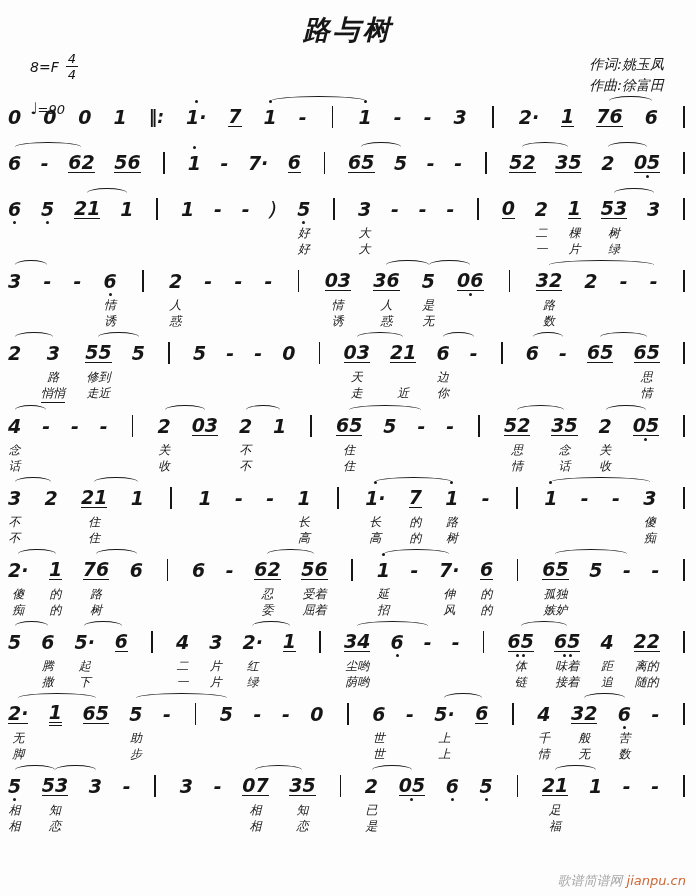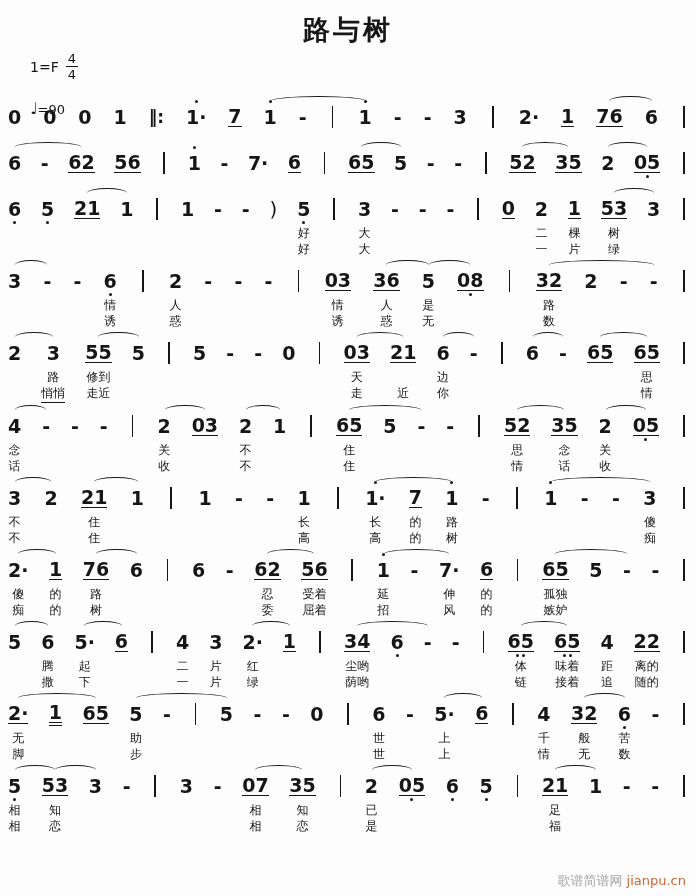--- a/index.html
+++ b/index.html
@@ -1,21 +1,21 @@
 <!DOCTYPE html>
 <html><head>
 <meta charset="utf-8">
 <style>
   html,body{margin:0;padding:0;}
   body{
     width:696px;height:896px;background:#fdfdfd;color:#161616;
     font-family:"DejaVu Sans","Liberation Sans",sans-serif;
     position:relative;overflow:hidden;
   }
-  .page{position:relative;width:696px;height:896px;}
+  .page{position:relative;width:696px;height:896px;font-style:italic;}
   .title{
     text-align:center;padding-top:14px;font-size:27px;font-weight:600;
     letter-spacing:3px;line-height:32px;
   }
   .keyblock{position:absolute;left:30px;top:52px;font-size:14px;line-height:16px;}
   .keyrow{display:flex;align-items:center;gap:7px;}
   .frac{display:inline-flex;flex-direction:column;align-items:center;font-size:13px;line-height:13px;}
   .frac .num{border-bottom:1.2px solid #161616;padding:0 2px 1px;}
   .frac .den{padding-top:1px;}
   .temporow{margin-top:20px;font-size:13px;}
@@ -43,31 +43,35 @@
 </style>
 </head>
 <body>
 
 <div class="page">
 
   <div class="title">路与树</div>
 
   <div class="keyblock">
     <div class="keyrow">
-      <span>1=F</span>
+      <span>8=F</span>
       <span class="frac">
         <span class="num">4</span>
         <span class="den">4</span>
       </span>
     </div>
     <div class="temporow">
       <span class="nq">♩</span><span>=90</span>
     </div>
   </div>
 
+  <div class="credits">
+    <div>作词:姚玉凤</div>
+    <div>作曲:徐富田</div>
+  </div>
 
   <div class="score" id="score">
       <div class="line">
         <div class="row">
           <div class="col">
             <div class="slot-hi"></div>
             <div class="note">
               <span class="t">0</span>
             </div>
             <div class="slot-lo"></div>
@@ -694,21 +698,21 @@
             <div class="note">
               <span class="t">5</span>
             </div>
             <div class="slot-lo"></div>
             <div class="lyr">是</div>
             <div class="lyr">无</div>
           </div>
           <div class="col">
             <div class="slot-hi"></div>
             <div class="note">
-              <span class="t u">08</span>
+              <span class="t u">06</span>
             </div>
             <div class="slot-lo">
               <i class="dot"></i>
             </div>
             <div class="lyr"></div>
             <div class="lyr"></div>
           </div>
           <div class="col">
             <div class="slot-hi"></div>
             <div class="note">

